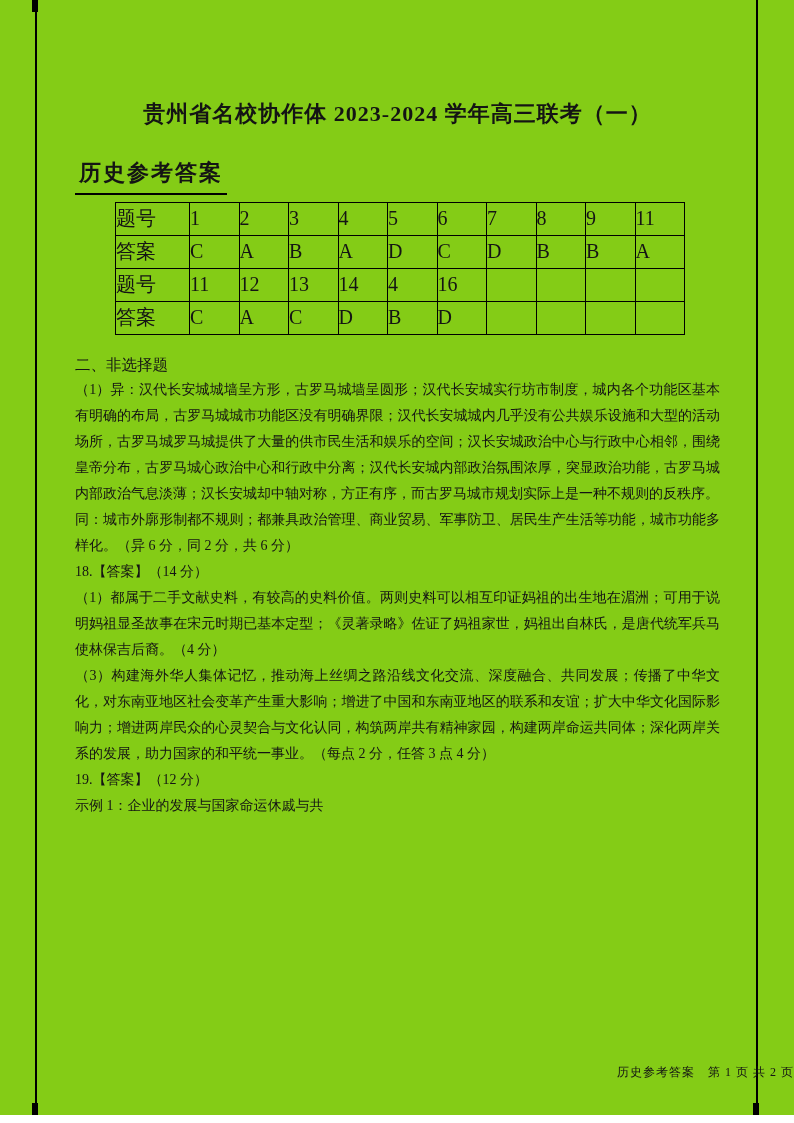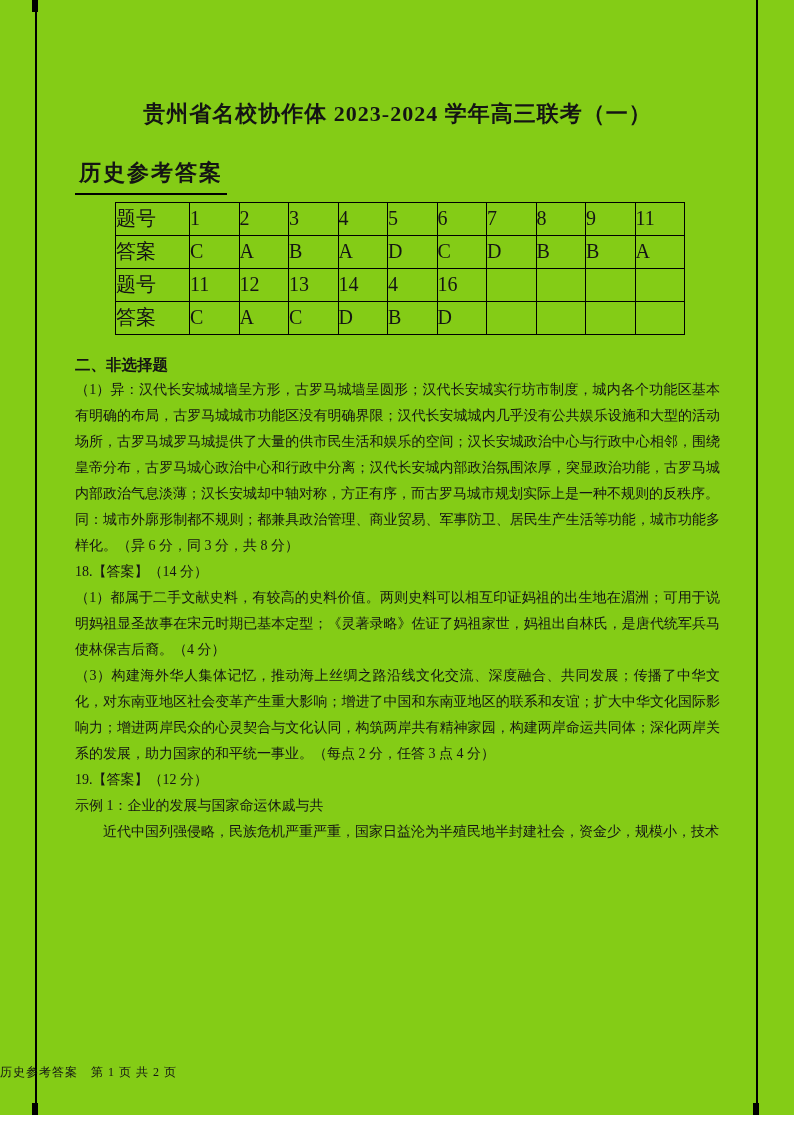--- a/index.html
+++ b/index.html
@@ -46,21 +46,21 @@
   }
   .sec-head{
     margin-top:28px;
     font-size:15.5px;
     font-weight:bold;
     line-height:22px;
   }
   .sec-head2{
     margin-top:18px;
     font-size:15.5px;
-    font-weight:bold;
+    font-weight:normal;
     line-height:24px;
   }
   table.ans-table{
     border-collapse:collapse;
     table-layout:fixed;
     width:570px;
     margin:7px 0 0 40px;
   }
   table.ans-table td{
     border:1px solid #000;
@@ -74,21 +74,21 @@
     margin:0;
     font-size:14px;
     line-height:26px;
     text-align:justify;
   }
   .indent{text-indent:2em;}
   .footer{
     position:absolute;
     left:0;right:0;
     bottom:34px;
-    text-align:left;
+    text-align:right;
     font-size:12px;
     color:#141414;
     letter-spacing:1px;
   }
 </style>
 </head>
 <body>
 
 <div class="page">
   <div class="rule rule-left"></div>
@@ -163,26 +163,25 @@
           <td></td>
           <td></td>
         </tr>
       </tbody>
     </table>
 
     <div class="sec-head2">二、非选择题</div>
 
     <div class="body-text">
       <p>（1）异：汉代长安城城墙呈方形，古罗马城墙呈圆形；汉代长安城实行坊市制度，城内各个功能区基本有明确的布局，古罗马城城市功能区没有明确界限；汉代长安城城内几乎没有公共娱乐设施和大型的活动场所，古罗马城罗马城提供了大量的供市民生活和娱乐的空间；汉长安城政治中心与行政中心相邻，围绕皇帝分布，古罗马城心政治中心和行政中分离；汉代长安城内部政治氛围浓厚，突显政治功能，古罗马城内部政治气息淡薄；汉长安城却中轴对称，方正有序，而古罗马城市规划实际上是一种不规则的反秩序。</p>
-      <p>同：城市外廓形制都不规则；都兼具政治管理、商业贸易、军事防卫、居民生产生活等功能，城市功能多样化。（异 6 分，同 3 分，共 8 分）</p>
+      <p>同：城市外廓形制都不规则；都兼具政治管理、商业贸易、军事防卫、居民生产生活等功能，城市功能多样化。（异 6 分，同 2 分，共 6 分）</p>
 
       <p>18.【答案】（14 分）</p>
       <p>（1）都属于二手文献史料，有较高的史料价值。两则史料可以相互印证妈祖的出生地在湄洲；可用于说明妈祖显圣故事在宋元时期已基本定型；《灵著录略》佐证了妈祖家世，妈祖出自林氏，是唐代统军兵马使林保吉后裔。（4 分）</p>
       <p>（3）构建海外华人集体记忆，推动海上丝绸之路沿线文化交流、深度融合、共同发展；传播了中华文化，对东南亚地区社会变革产生重大影响；增进了中国和东南亚地区的联系和友谊；扩大中华文化国际影响力；增进两岸民众的心灵契合与文化认同，构筑两岸共有精神家园，构建两岸命运共同体；深化两岸关系的发展，助力国家的和平统一事业。（每点 2 分，任答 3 点 4 分）</p>
 
       <p>19.【答案】（12 分）</p>
       <p>示例 1：企业的发展与国家命运休戚与共</p>
-      <p class="indent">近代中国列强侵略，民族危机严重严重，国家日益沦为半殖民地半封建社会，资金少，规模小，技术</p>
     </div>
   </div>
 
   <div class="footer">历史参考答案　第 1 页 共 2 页</div>
 </div>
 
 </body></html>

